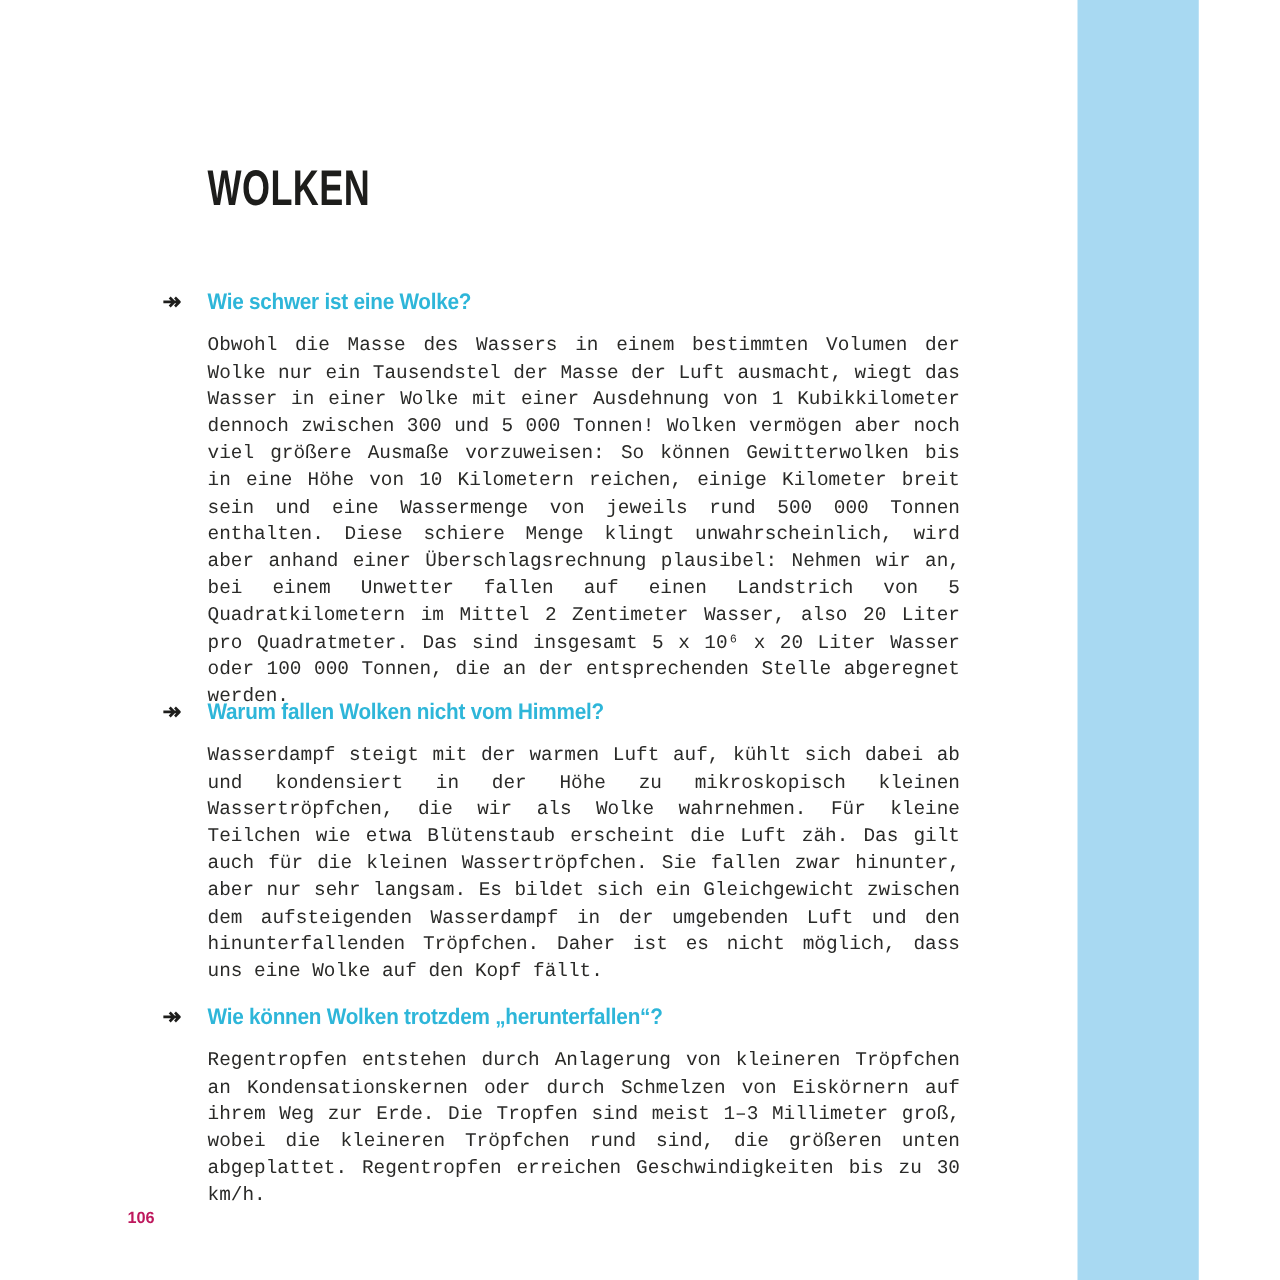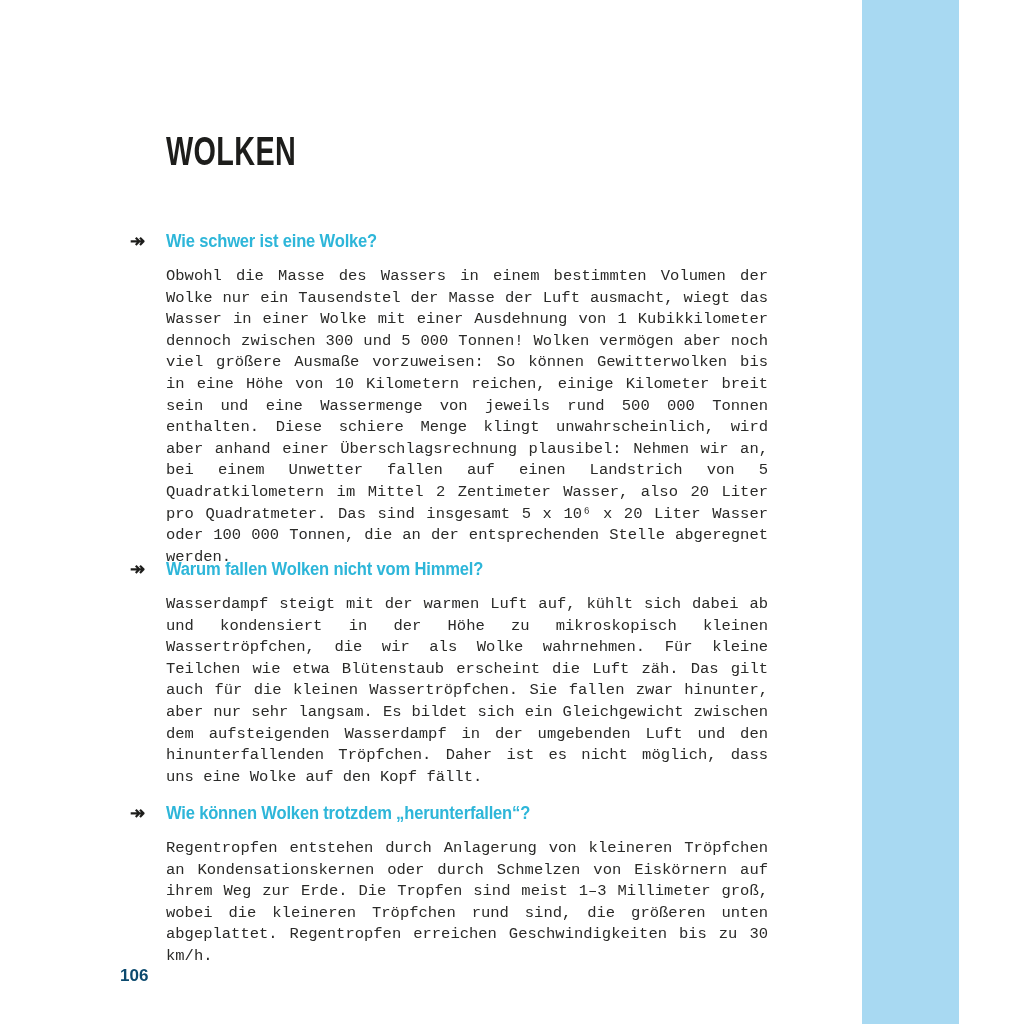--- a/index.html
+++ b/index.html
@@ -64,25 +64,25 @@
     text-align: justify;
     color: #2a2a28;
   }
 
   #sec-0 { top: 230px; }
   #sec-1 { top: 558px; }
   #sec-2 { top: 802px; }
 
   .page-number {
     position: absolute;
-    left: 120px;
+    left: 102px;
     top: 966px;
-    font-size: 17px;
+    font-size: 13px;
     font-weight: 700;
-    color: #0c4a6e;
+    color: #be185d;
   }
 </style>
 </head>
 <body>
 
 <div class="stripe"></div>
 
 <h1 class="page-title">WOLKEN</h1>
 
 <section class="qa" id="sec-0">

